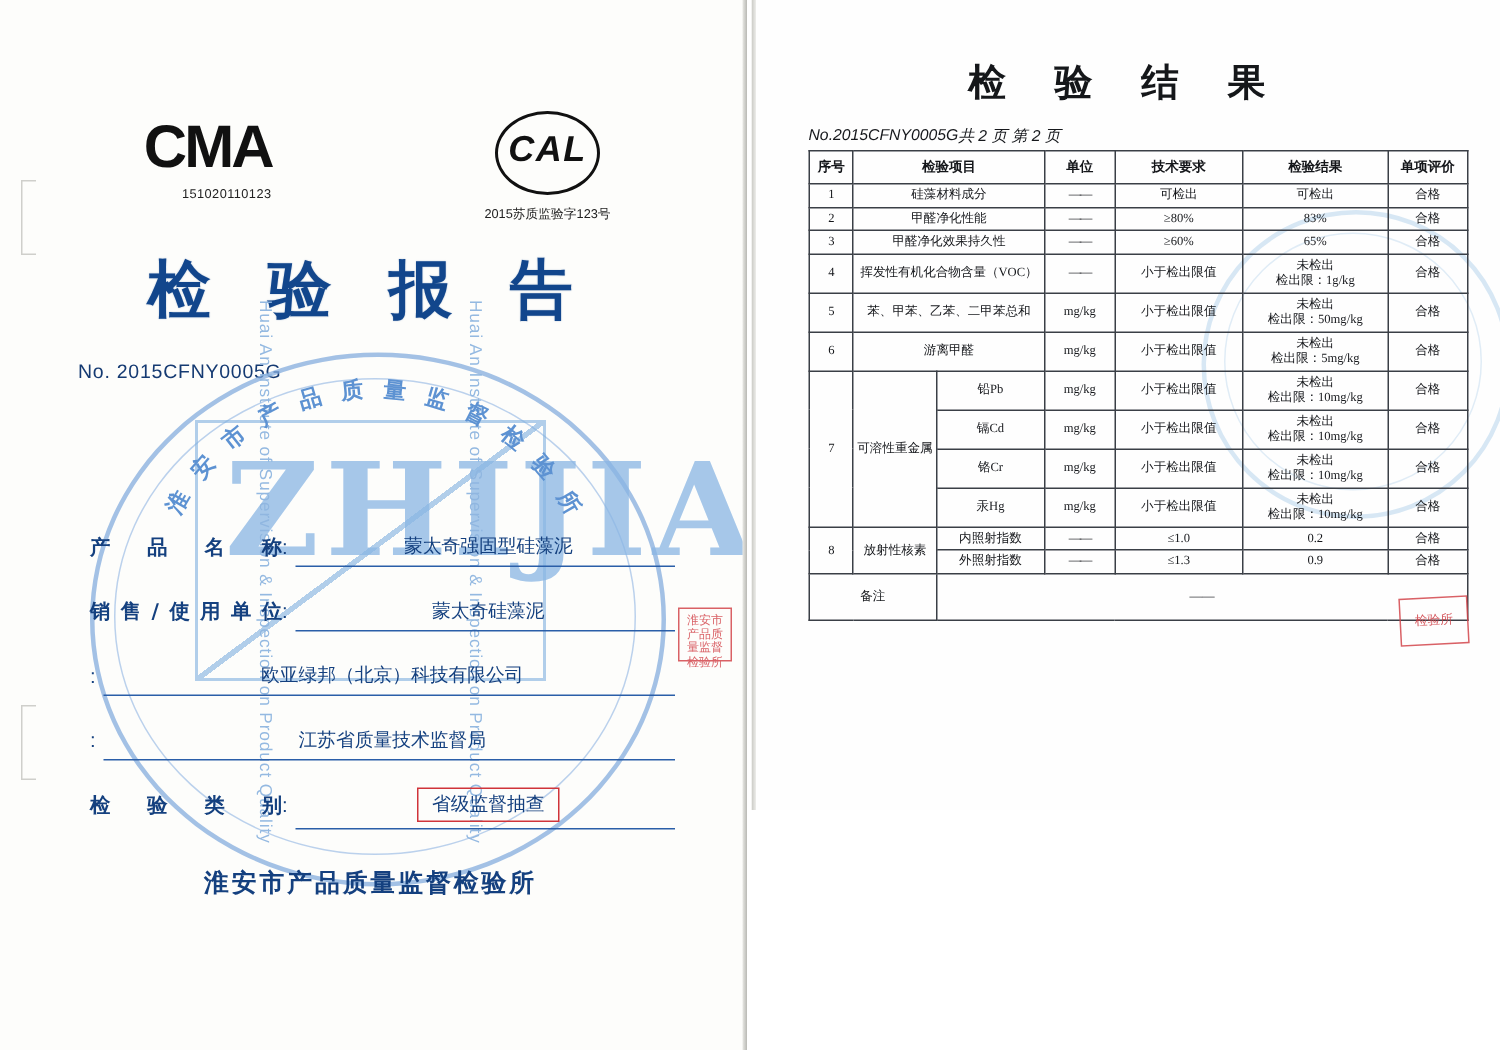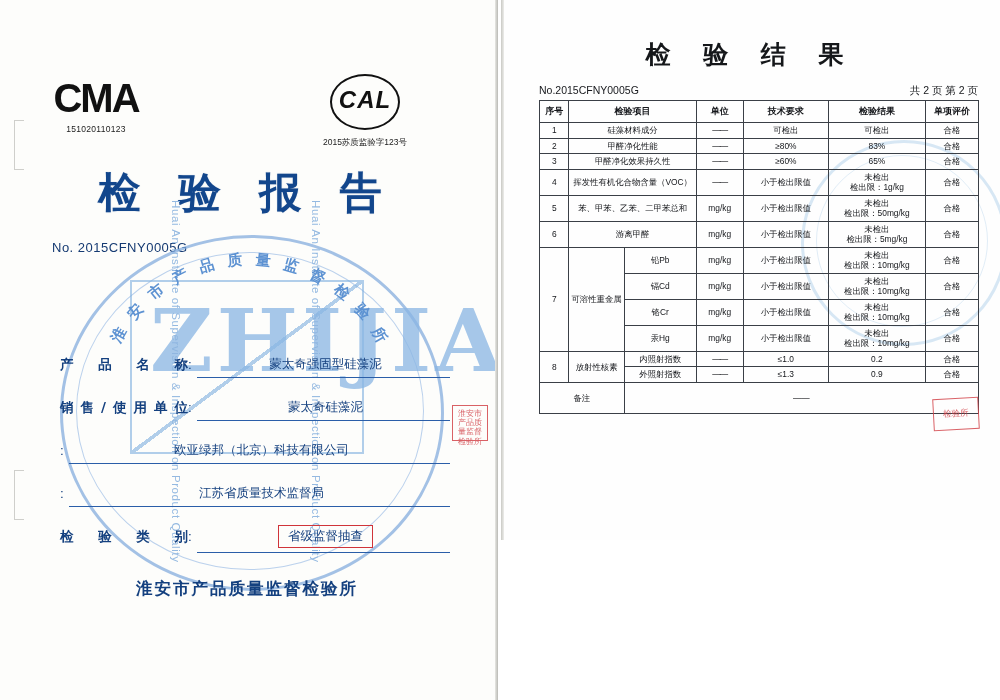--- a/index.html
+++ b/index.html
@@ -27,21 +27,21 @@
   }
   .sheet-right:before{
     content:"";position:absolute;left:0;top:0;width:3px;height:100%;
     background:linear-gradient(to left,#ededea,#c9c9c4);
   }
 
   
   .edge-mark{position:absolute;left:14px;width:9px;height:48px;border:1px solid #cfcfcb;border-right:none;}
 
   
-  .ma-wrap{position:absolute;left:36px;top:78px;width:120px;text-align:center;}
+  .ma-wrap{position:absolute;left:61px;top:78px;width:120px;text-align:right;}
   .ma-logo{font-size:40px;font-weight:bold;letter-spacing:-2px;line-height:1;color:#111;}
   .ma-num{font-size:8.5px;letter-spacing:0.3px;margin-top:6px;color:#222;}
 
   
   .cal-wrap{position:absolute;left:300px;top:74px;width:130px;text-align:center;}
   .cal-circle{
     width:66px;height:52px;border:2.5px solid #111;border-radius:50%;
     margin:0 auto;position:relative;
   }
   .cal-circle span{
@@ -140,26 +140,26 @@
   }
 
   
   .r-title{
     position:absolute;left:0;top:38px;width:499px;text-align:center;
     font-family:"DejaVu Serif",serif;font-size:25px;font-weight:bold;
     letter-spacing:12px;color:#15171a;
   }
   .r-meta{
     position:absolute;top:84px;left:38px;right:22px;
-    display:flex;justify-content:space-between;font-size:10.5px;color:#16181c;
+    display:flex;justify-content:flex-start;font-size:10.5px;color:#16181c;font-style:italic;
   }
   table.result{
     position:absolute;left:38px;top:100px;
     width:440px;border-collapse:collapse;
-    font-size:8.4px;color:#14161a;
+    font-size:8.4px;color:#14161a;font-family:Liberation Serif, serif;
   }
   table.result td,table.result th{
     border:0.9px solid #3a3f46;
     padding:2px 2px;text-align:center;vertical-align:middle;
     line-height:1.25;
   }
   table.result thead td{font-size:9px;padding:5px 2px;font-weight:bold;}
   .col-no{width:26px;}
   .col-item{width:128px;}
   .col-unit{width:44px;}

